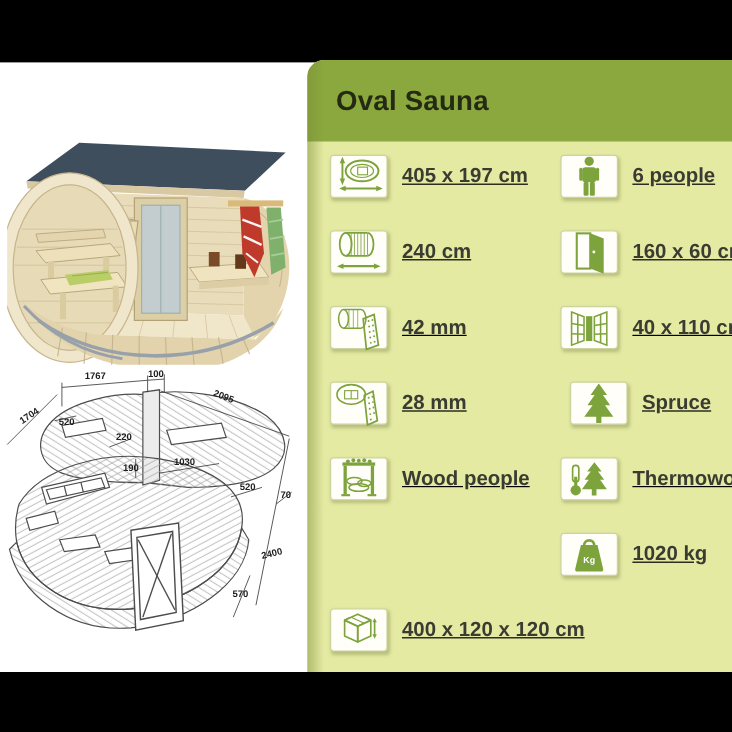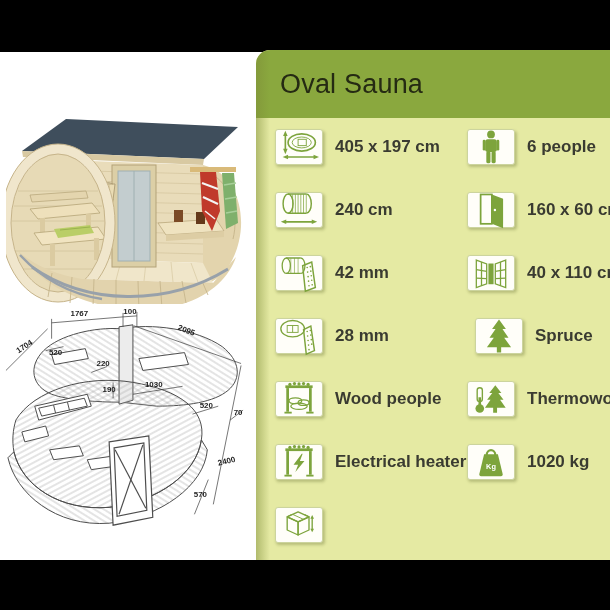--- a/index.html
+++ b/index.html
@@ -19,23 +19,23 @@
   .panel::before{
     content:"";position:absolute;left:0;top:0;bottom:0;width:14px;
     background:linear-gradient(90deg,rgba(125,140,55,.5),rgba(125,140,55,0));
     pointer-events:none;z-index:5;
   }
   .panel-header{
     height:68px;background:#8aa83e;border-top-left-radius:14px;
     display:flex;align-items:center;padding-left:24px;box-sizing:border-box;
   }
   .panel-title{
-    font-size:27px;font-weight:normal;color:#252a13;letter-spacing:.2px;
-  }
-  .spec-item{position:absolute;display:flex;align-items:center;gap:12px;height:48px;}
+    font-size:23px;font-weight:bold;color:#252a13;letter-spacing:.2px;
+  }
+  .spec-item{position:absolute;display:flex;align-items:center;gap:12px;height:48px;text-decoration:underline;}
   .icon-box{
     width:48px;height:36px;flex:0 0 48px;box-sizing:border-box;
     background:#fffef9;border:1px solid #ccd49e;border-radius:3px;
     box-shadow:1.5px 2px 3px rgba(70,80,20,.28);
     display:flex;align-items:center;justify-content:center;
   }
   .spec-label{font-size:17px;font-weight:bold;color:#3a3b31;white-space:nowrap;}
   .fp-dim{font-size:8px;font-weight:bold;fill:#1e1e1e;}
   svg{display:block;}
 </style>
@@ -349,58 +349,39 @@
         <g stroke="#7da43c" fill="none" stroke-width="1.4">
           <ellipse cx="18" cy="24" rx="7" ry="3.2"></ellipse>
           <ellipse cx="27" cy="26" rx="6" ry="3"></ellipse>
           <ellipse cx="22" cy="30" rx="9" ry="3.5"></ellipse>
         </g>
       </svg>
     </div>
     <div class="spec-label">Wood people</div>
   </div>
 
-  <div class="spec-item" style="left:19px;top:388px">
-    <div class="icon-box">
-      <svg width="40" height="40" viewBox="0 0 44 44">
-        <g fill="#7da43c">
-          <rect x="7" y="7" width="30" height="3"></rect>
-          <rect x="8" y="10" width="3" height="26"></rect>
-          <rect x="33" y="10" width="3" height="26"></rect>
-          <rect x="6" y="36" width="8" height="2"></rect>
-          <rect x="30" y="36" width="8" height="2"></rect>
-          <circle cx="12" cy="6" r="1.8"></circle>
-            <circle cx="17" cy="5" r="1.8"></circle>
-            <circle cx="22" cy="5.5" r="1.8"></circle>
-          <circle cx="27" cy="5" r="1.8"></circle>
-            <circle cx="32" cy="6" r="1.8"></circle>
-          <polygon points="25,13 16,25 21,25 18,33 28,21 23,21 26,13"></polygon>
-        </g>
-      </svg>
-    </div>
-    <div class="spec-label">Electrical heater</div>
-  </div>
 
   <div class="spec-item" style="left:19px;top:451px">
     <div class="icon-box">
       <svg width="40" height="40" viewBox="0 0 44 44">
         <g stroke="#7da43c" fill="none" stroke-width="1.5" stroke-linejoin="round">
           <polygon points="9,13 21,7.5 33,13 21,18.5"></polygon>
           <polygon points="9,13 21,18.5 21,33 9,27.5"></polygon>
           <polygon points="33,13 21,18.5 21,33 33,27.5"></polygon>
           <path d="M9,13 L14,10.5 M33,13 L28,10.5" stroke-width="1.2"></path>
           <path d="M15,10.3 L27,15.8" stroke-width="1"></path>
           <line x1="36.5" y1="14" x2="36.5" y2="27"></line>
         </g>
         <g fill="#7da43c">
           <polygon points="36.5,11 34.5,15 38.5,15"></polygon>
             <polygon points="36.5,30 34.5,26 38.5,26"></polygon>
         </g>
       </svg>
     </div>
+    <div class="spec-label">400 x 120 x 120 cm</div>
   </div>
 
   <div class="spec-item" style="left:211px;top:73px">
     <div class="icon-box">
       <svg width="36" height="36" viewBox="0 0 40 40">
         <g fill="#7da43c">
           <circle cx="20" cy="6" r="4.3"></circle>
           <rect x="13.5" y="11.5" width="13" height="14" rx="3"></rect>
           <rect x="10.8" y="12" width="3" height="12" rx="1.4"></rect>
           <rect x="26.2" y="12" width="3" height="12" rx="1.4"></rect>

